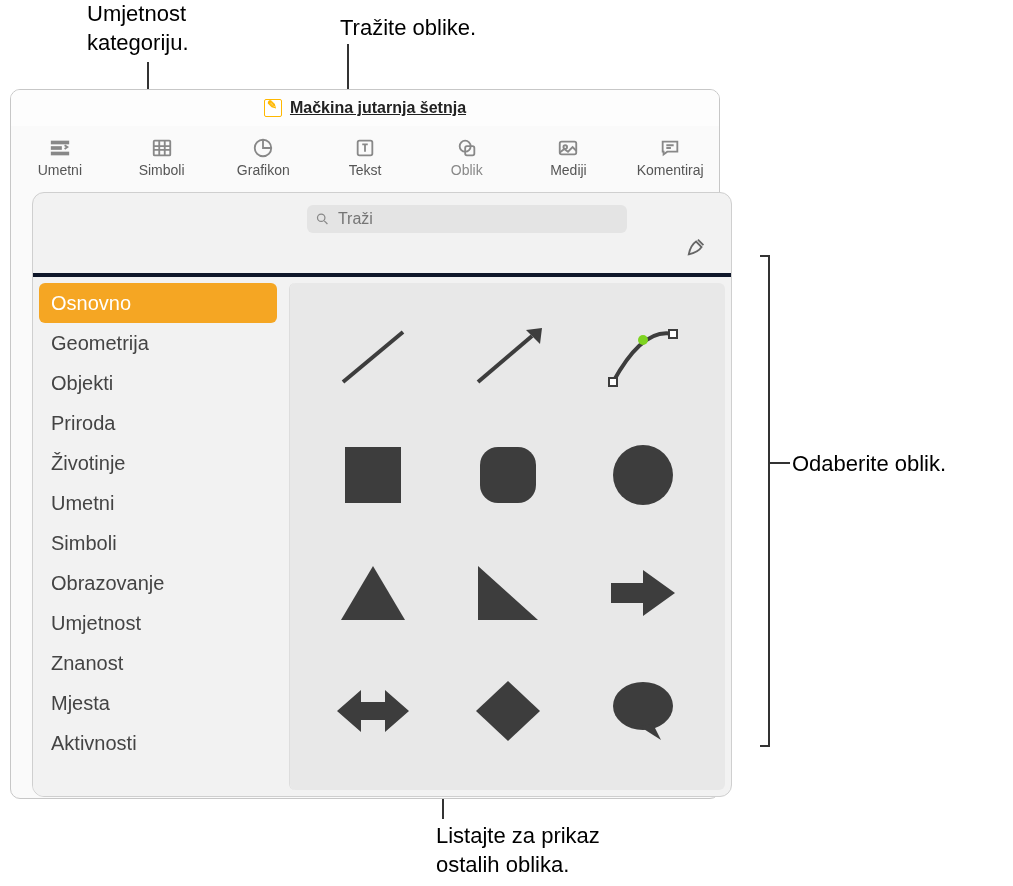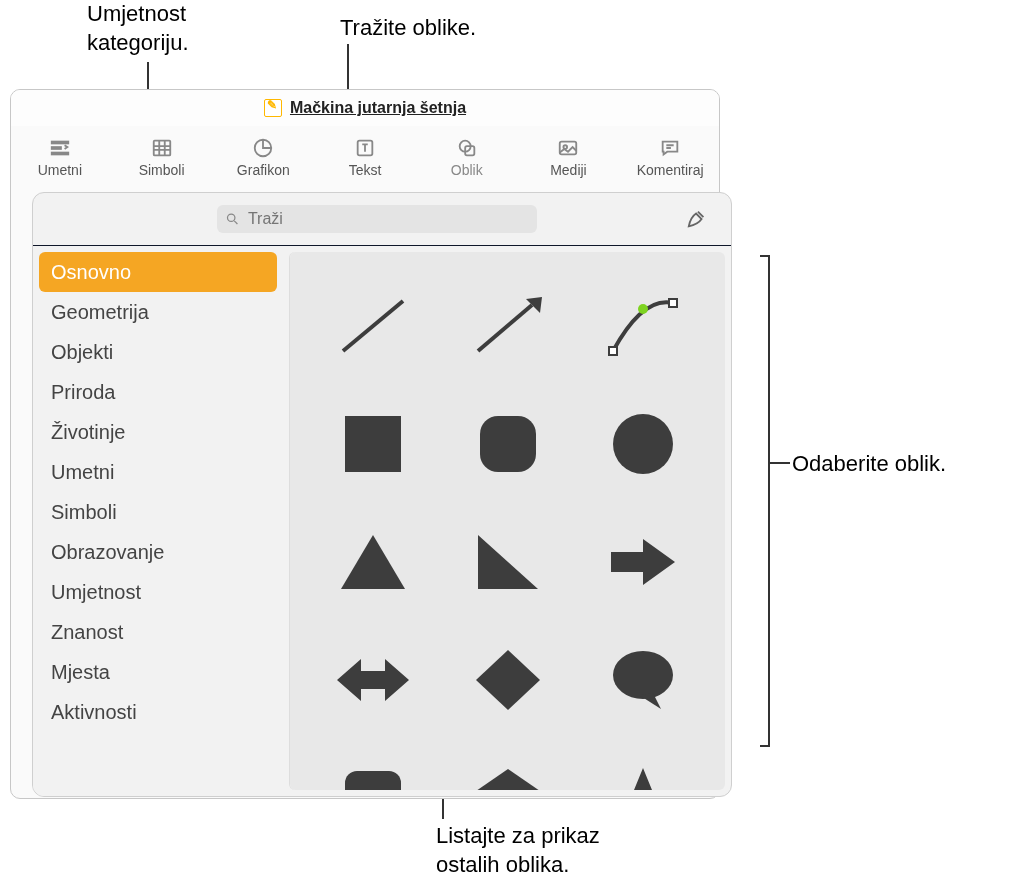--- a/index.html
+++ b/index.html
@@ -118,20 +118,21 @@
     border-left: 10px solid transparent;
     border-right: 10px solid transparent;
     border-bottom: 10px solid #f2f2f2;
     filter: drop-shadow(0 -1px 0 #cfcfcf);
   }
 
   .popover-search-row {
     display: flex;
     align-items: center;
     padding: 12px 14px;
+    flex-direction: column;
   }
   .pen-button {
     width: 40px;
     height: 28px;
     margin-left: auto;
     display: flex;
     align-items: center;
     justify-content: center;
     color: #666;
     cursor: pointer;
@@ -158,21 +159,21 @@
     background: transparent;
     outline: none;
     font-size: 16px;
     color: #444;
     width: 100%;
   }
 
   .popover-body {
     display: flex;
     flex: 1;
-    border-top: 1px solid #0f172a;
+    border-top: 4px solid #0f172a;
     overflow: hidden;
   }
   .sidebar {
     width: 250px;
     background: #f2f2f2;
     padding: 6px 0;
     overflow-y: auto;
   }
   .sidebar-item {
     height: 40px;

